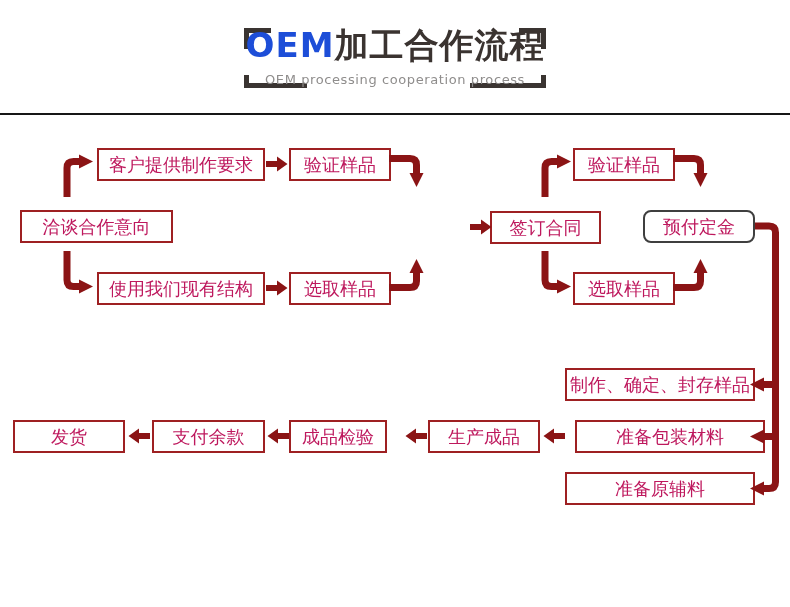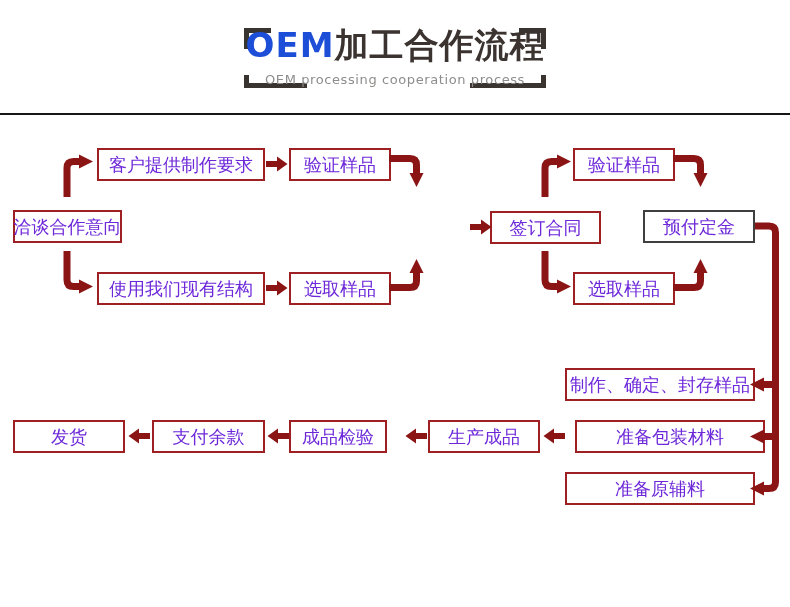--- a/index.html
+++ b/index.html
@@ -23,23 +23,23 @@
     position:absolute;top:44px;left:0;width:100%;text-align:center;
     font-size:13px;color:#8f8d8c;letter-spacing:0.6px;white-space:nowrap;
   }
   
   .separator{position:absolute;left:0;top:113px;width:790px;height:2px;background:#161616;}
   
   .node{
     position:absolute;box-sizing:border-box;height:33px;
     border:2px solid #9e2022;background:#ffffff;
     display:flex;align-items:center;justify-content:center;
-    font-size:18px;color:#6d28d9;white-space:nowrap;
+    font-size:18px;color:#be185d;white-space:nowrap;
   }
-  .node.gray{border-color:#3f3f3f;}
+  .node.gray{border-color:#3f3f3f;border-radius:8px;}
   
   .arrow{position:absolute;display:block;}
   .arrow path{fill:none;stroke:#8b1415;stroke-width:7;}
   .arrow polygon{fill:#8b1415;stroke:none;}
 </style>
 </head>
 <body>
 
 <div class="page">
 
@@ -47,21 +47,21 @@
     <div class="bracket tl"></div>
     <div class="bracket tr"></div>
     <div class="bracket bl"></div>
     <div class="bracket br"></div>
     <h1 class="title"><span class="brand">OEM</span><span>加工合作流程</span></h1>
     <div class="subtitle">OEM processing cooperation process</div>
   </header>
 
   <div class="separator"></div>
 
-  <div class="node" style="left:13px;top:210px;width:109px;">洽谈合作意向</div>
+  <div class="node" style="left:20px;top:210px;width:153px;">洽谈合作意向</div>
   <div class="node" style="left:97px;top:148px;width:168px;">客户提供制作要求</div>
   <div class="node" style="left:289px;top:148px;width:102px;">验证样品</div>
   <div class="node" style="left:97px;top:272px;width:168px;">使用我们现有结构</div>
   <div class="node" style="left:289px;top:272px;width:102px;">选取样品</div>
   <div class="node" style="left:490px;top:211px;width:111px;">签订合同</div>
   <div class="node" style="left:573px;top:148px;width:102px;">验证样品</div>
   <div class="node" style="left:573px;top:272px;width:102px;">选取样品</div>
   <div class="node gray" style="left:643px;top:210px;width:112px;">预付定金</div>
   <div class="node" style="left:565px;top:368px;width:190px;">制作、确定、封存样品</div>
   <div class="node" style="left:565px;top:420px;width:190px;margin-left:10px;">准备包装材料</div>

